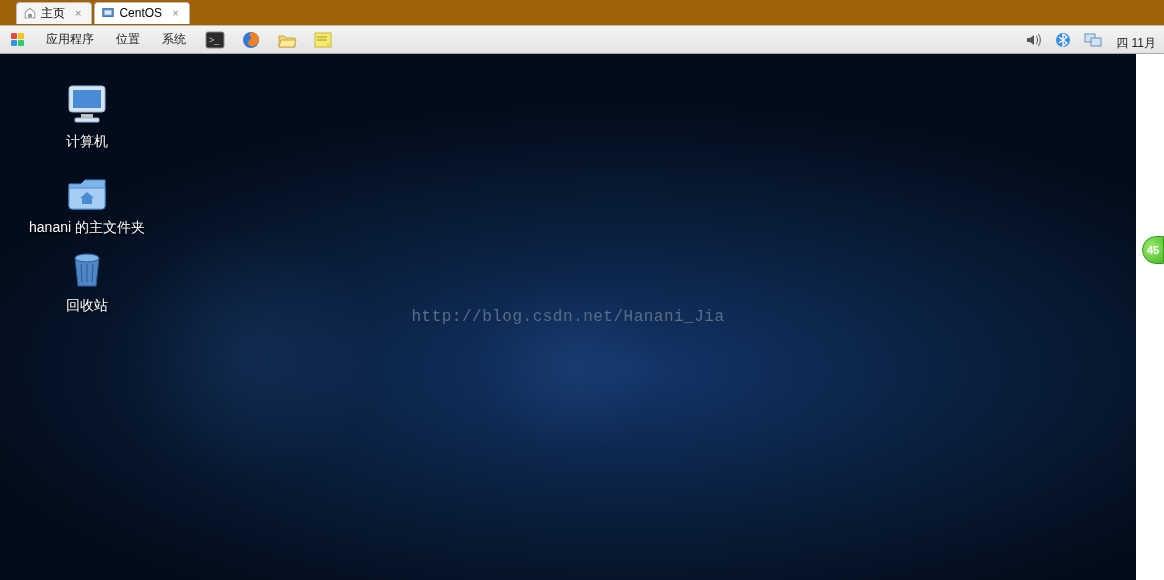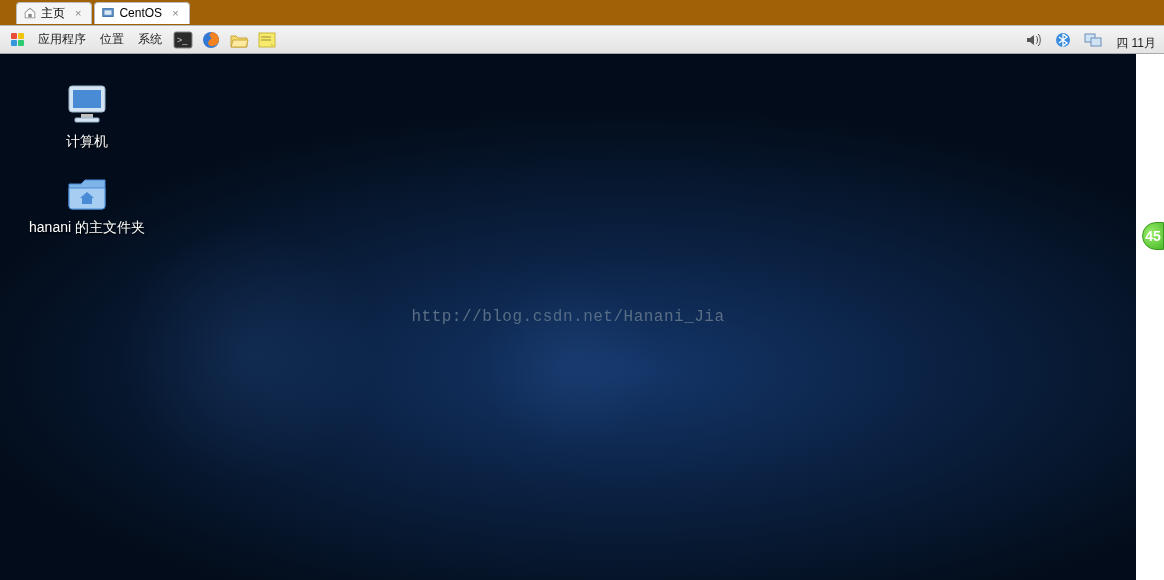--- a/index.html
+++ b/index.html
@@ -46,21 +46,21 @@
 
 
 .gnome-panel {
   height: 28px;
   background: linear-gradient(#f4f4f4, #e4e4e4);
   border-bottom: 1px solid #aaa;
   display: flex;
   align-items: center;
   padding: 0 4px;
 }
-.panel-left { display: flex; align-items: center; gap: 2px; }
+.panel-left { display: flex; align-items: center; gap: 10px; }
 .panel-menu-item {
   padding: 2px 6px;
   cursor: pointer;
   color: #222;
 }
 .panel-app-btn {
   width: 26px; height: 24px;
   display: flex; align-items: center; justify-content: center;
   cursor: pointer;
   border-radius: 3px;
@@ -116,27 +116,27 @@
 }
 
 .right-strip {
   position: absolute;
   top: 54px; right: 0; bottom: 0;
   width: 28px;
   background: #fff;
 }
 .badge {
   position: absolute;
-  right: 0; top: 222px;
+  right: 0; top: 236px;
   width: 22px; height: 28px;
   background: radial-gradient(circle at 40% 40%, #9aef6a, #4ab82a);
   border: 1px solid #3a9a1f;
   border-radius: 14px 0 0 14px;
   color: #fff;
-  font-size: 14px;
+  font-size: 11px;
   font-weight: bold;
   display: flex; align-items: center; justify-content: center;
 }
 
 
 .apps-colors {
   display: grid; grid-template-columns: 6px 6px; grid-template-rows: 6px 6px; gap: 1px;
 }
 .apps-colors div:nth-child(1){background:#e74c3c;border-radius:1px;}
 .apps-colors div:nth-child(2){background:#f1c40f;border-radius:1px;}
@@ -246,18 +246,30 @@
     <div class="ico-box">
       <svg width="48" height="48">
         <path d="M6 18h12l4-4h20v26a3 3 0 01-3 3H9a3 3 0 01-3-3z" fill="#7fb4e8" stroke="#4a8bd6"></path>
         <path d="M6 22h36v18a3 3 0 01-3 3H9a3 3 0 01-3-3z" fill="#a6cef2" stroke="#4a8bd6"></path>
         <path d="M24 26l-7 6h2v6h10v-6h2z" fill="#4a8bd6"></path>
       </svg>
     </div>
     <div class="label">hanani 的主文件夹</div>
   </div>
 
+  <div class="desktop-icon" style="left:22px; top:190px;">
+    <div class="ico-box">
+      <svg width="48" height="48">
+        <path d="M12 14h24l-3 28H15z" fill="#4f86c6" stroke="#2b5a96"></path>
+        <ellipse cx="24" cy="14" rx="12" ry="4" fill="#7fb4e8" stroke="#2b5a96"></ellipse>
+        <line x1="18" y1="20" x2="19" y2="38" stroke="#2b5a96"></line>
+        <line x1="24" y1="20" x2="24" y2="38" stroke="#2b5a96"></line>
+        <line x1="30" y1="20" x2="29" y2="38" stroke="#2b5a96"></line>
+      </svg>
+    </div>
+    <div class="label">回收站</div>
+  </div>
 
   <div class="watermark">http://blog.csdn.net/Hanani_Jia</div>
 </div>
 
 <div class="right-strip"></div>
 <div class="badge">45</div>
 
 </body></html>

